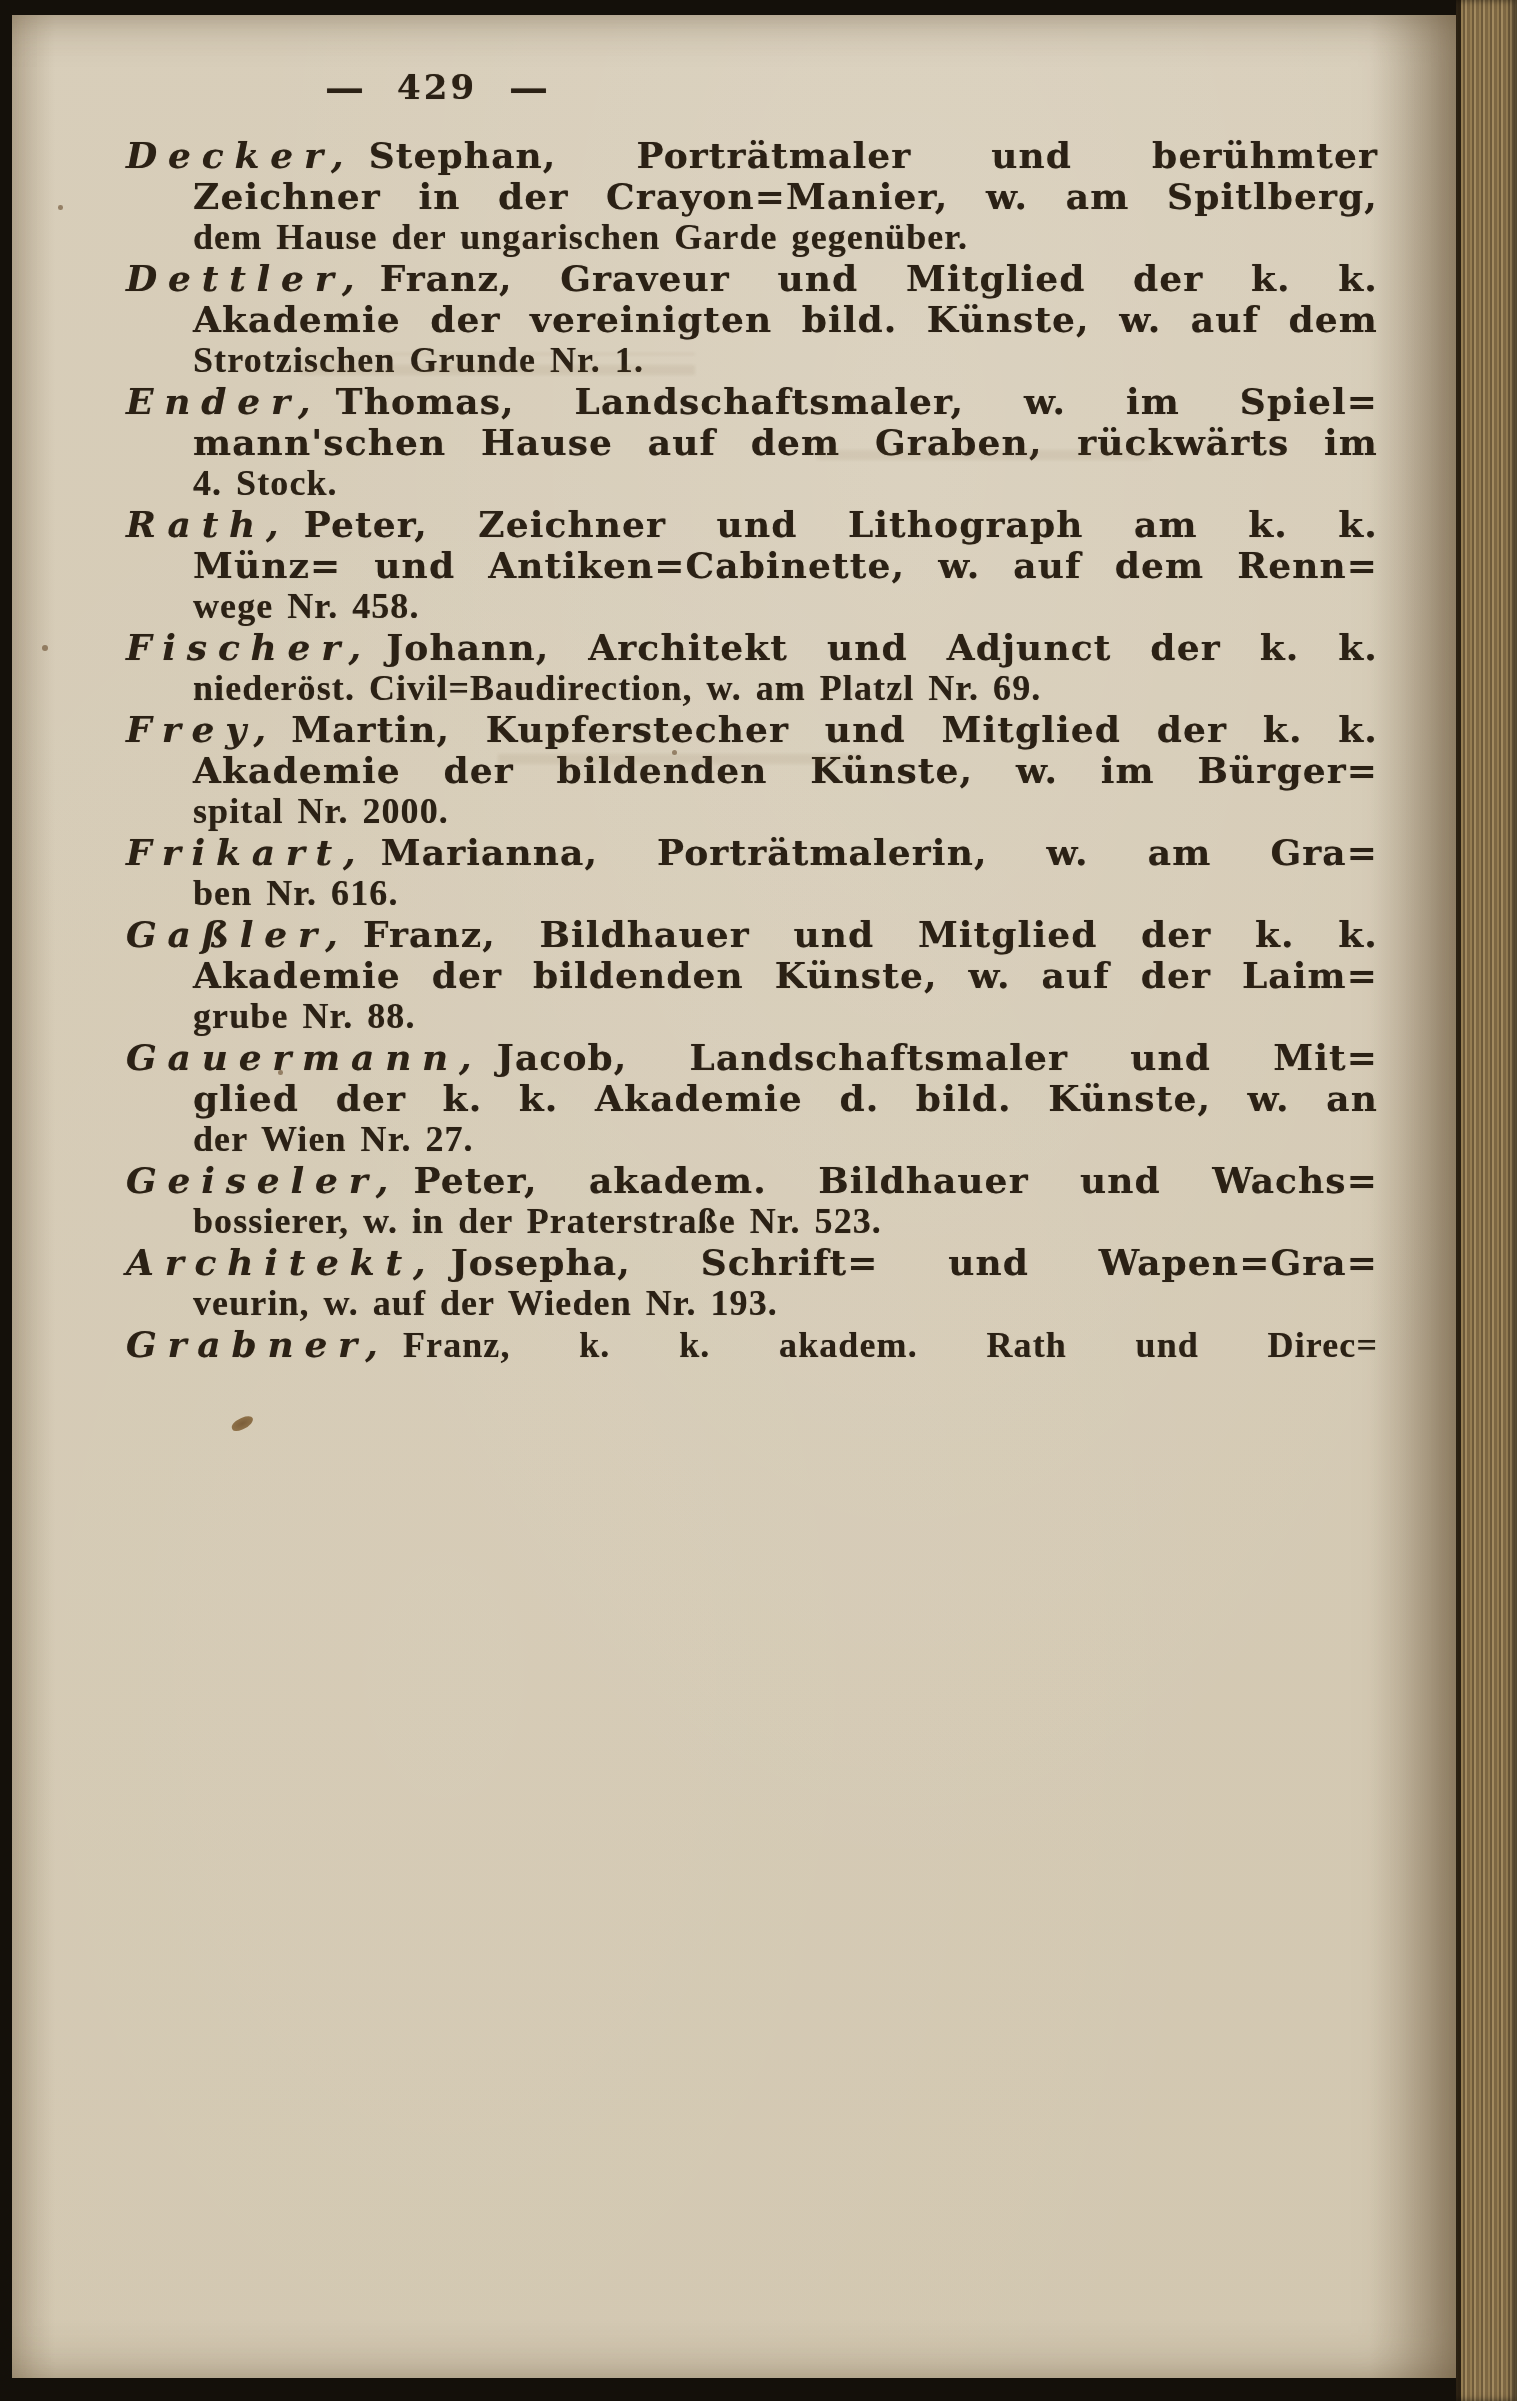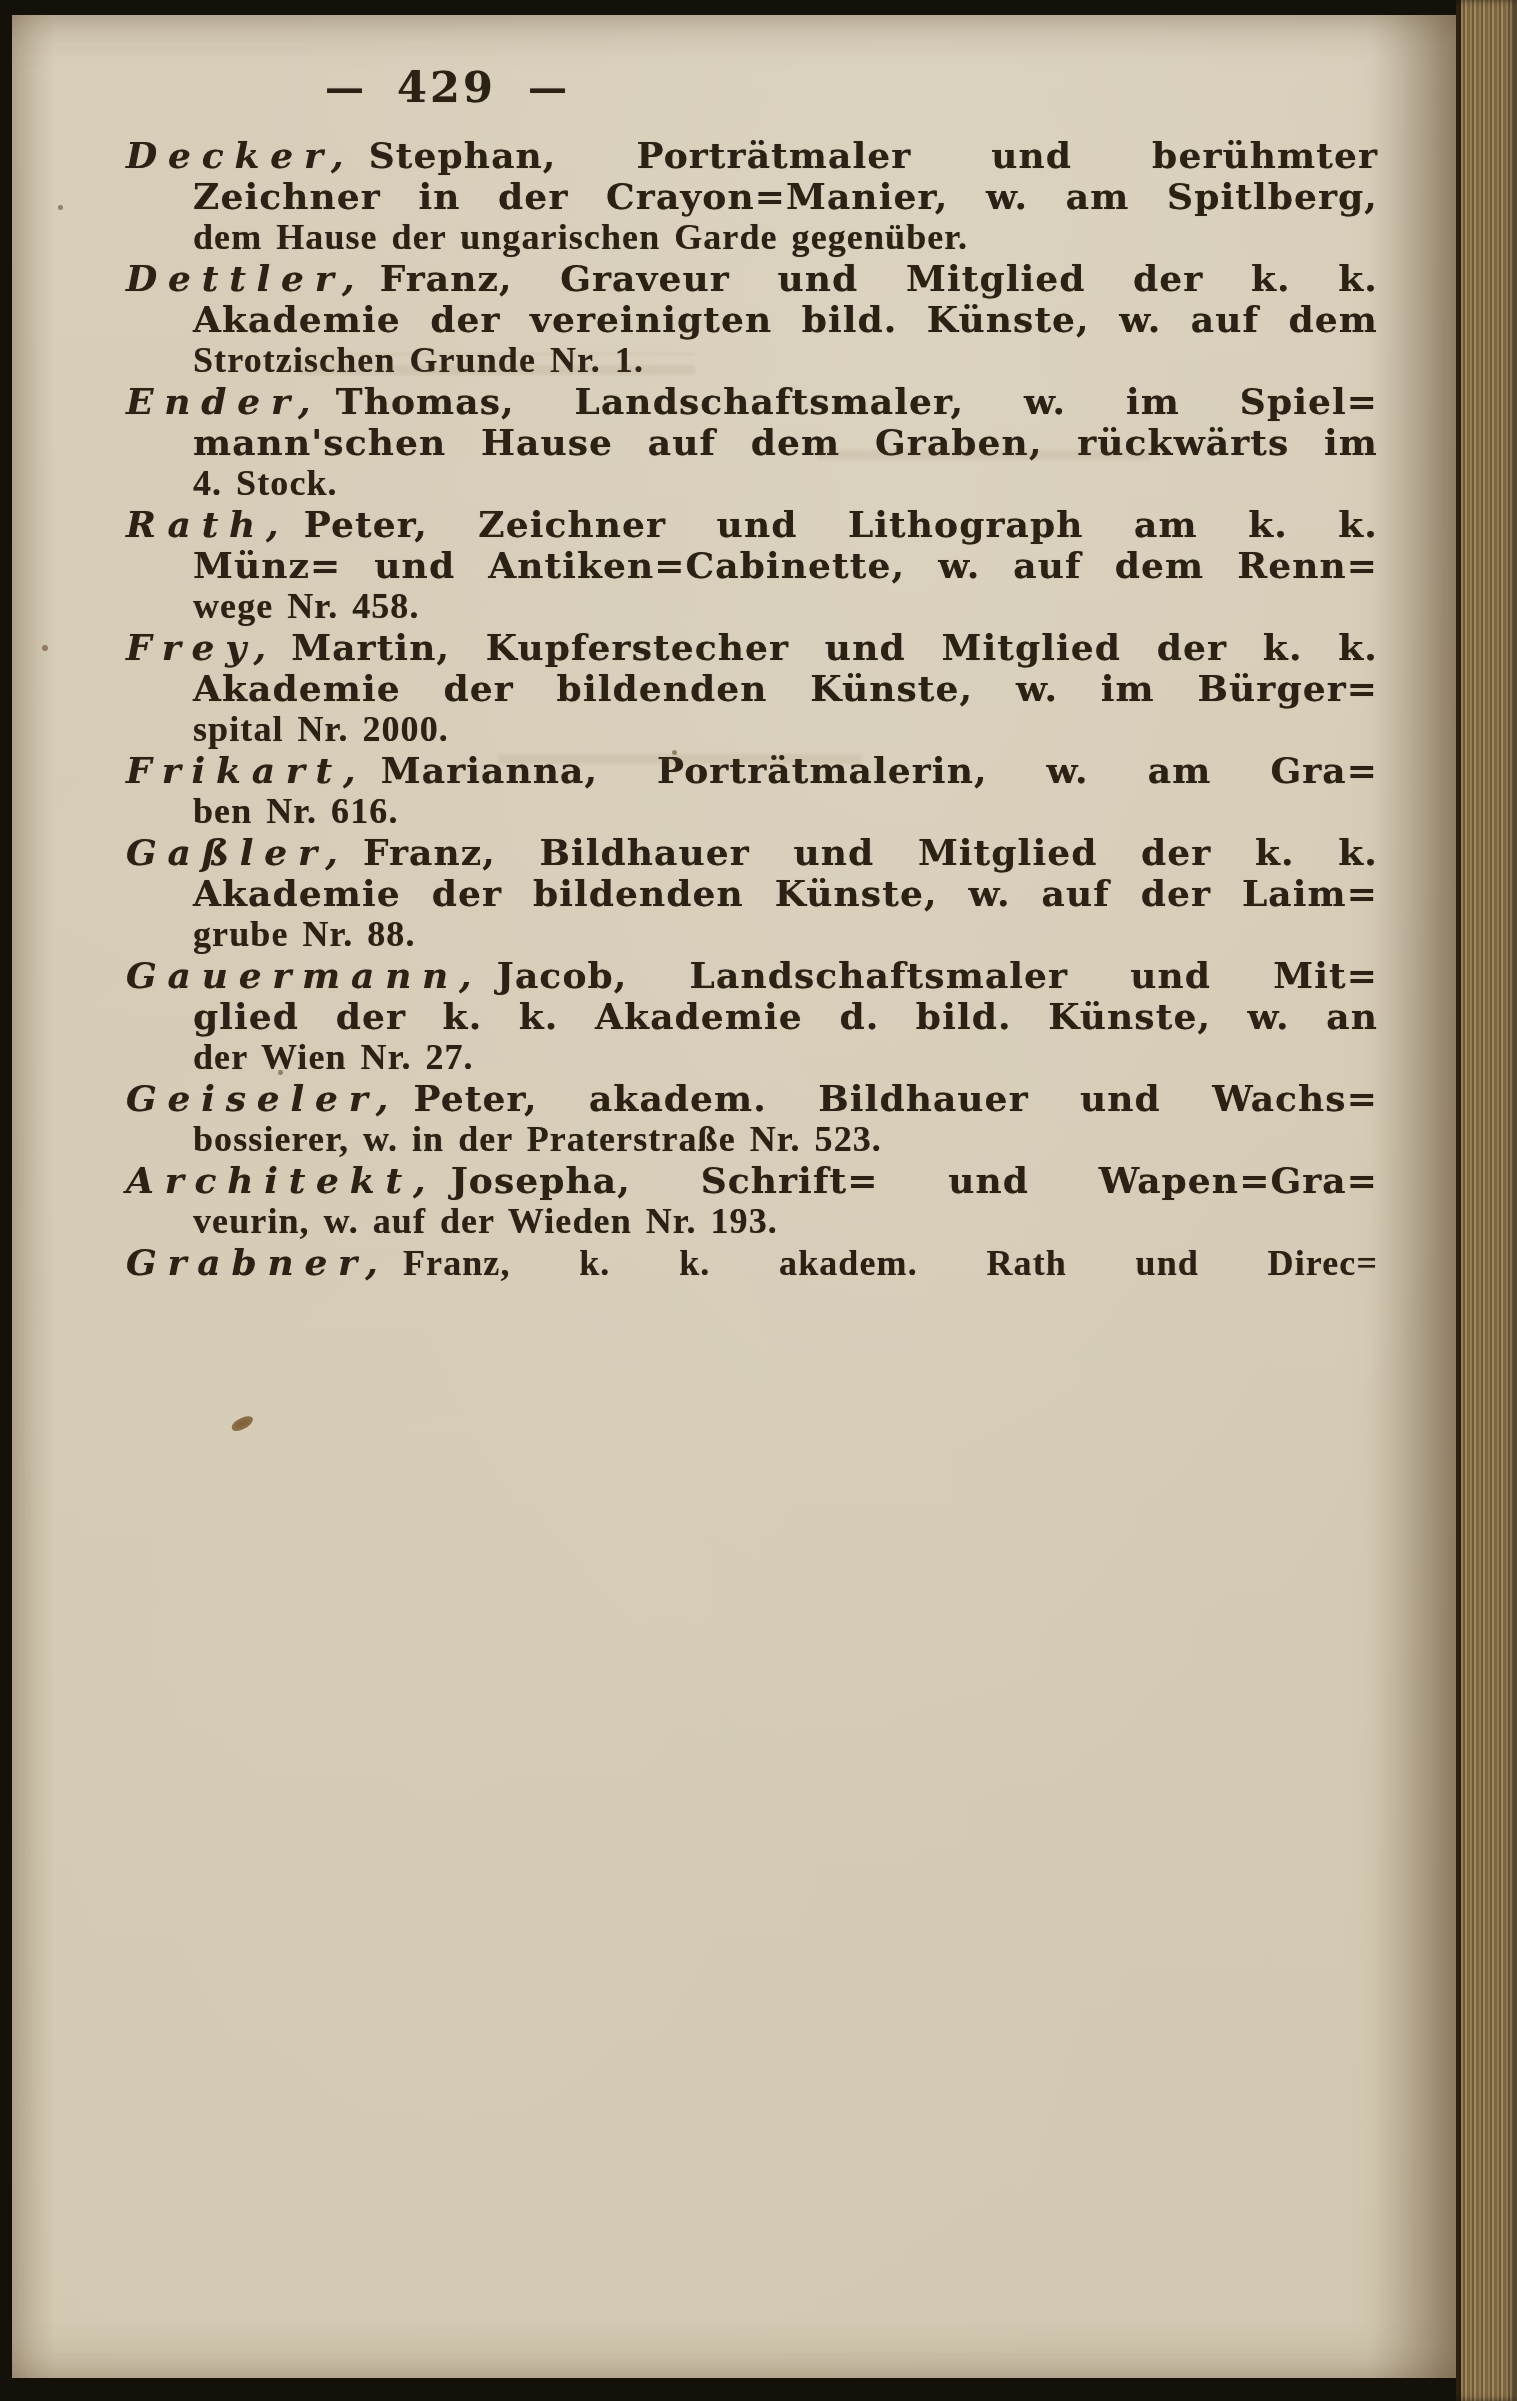--- a/index.html
+++ b/index.html
@@ -62,21 +62,21 @@
     text-shadow: 0 0 0.8px rgba(43,33,21,0.45);
   }
 
   .header {
     display: flex;
     align-items: center;
     gap: 32px;
     margin: 0 0 27px 199px;
     font-size: 41px;
   }
-  .header .pagenum { font-size: 43px; letter-spacing: 3px; }
+  .header .pagenum { font-size: 34px; letter-spacing: 3px; }
   .header .dash { font-size: 39px; }
 
   .entry {
     margin: 0;
     padding-left: 67px;
     text-indent: -67px;
     text-align: justify;
     text-align-last: justify;
   }
   .entry .name {
@@ -144,20 +144,23 @@
       </p>
 
       <p class="entry">
         <span class="name">Ender,</span><span class="lines"><span>Thomas, Landschaftsmaler, w. im Spiel=</span><span>mann'schen Hause auf dem Graben, rückwärts im</span><span>4. Stock.</span></span>
       </p>
 
       <p class="entry">
         <span class="name">Rath,</span><span class="lines"><span>Peter, Zeichner und Lithograph am k. k.</span><span>Münz= und Antiken=Cabinette, w. auf dem Renn=</span><span>wege Nr. 458.</span></span>
       </p>
 
+      <p class="entry">
+        <span class="name">Fischer,</span><span class="lines"><span>Johann, Architekt und Adjunct der k. k.</span><span>niederöst. Civil=Baudirection, w. am Platzl Nr. 69.</span></span>
+      </p>
 
       <p class="entry">
         <span class="name">Frey,</span><span class="lines"><span>Martin, Kupferstecher und Mitglied der k. k.</span><span>Akademie der bildenden Künste, w. im Bürger=</span><span>spital Nr. 2000.</span></span>
       </p>
 
       <p class="entry">
         <span class="name">Frikart,</span><span class="lines"><span>Marianna, Porträtmalerin, w. am Gra=</span><span>ben Nr. 616.</span></span>
       </p>
 
       <p class="entry">

